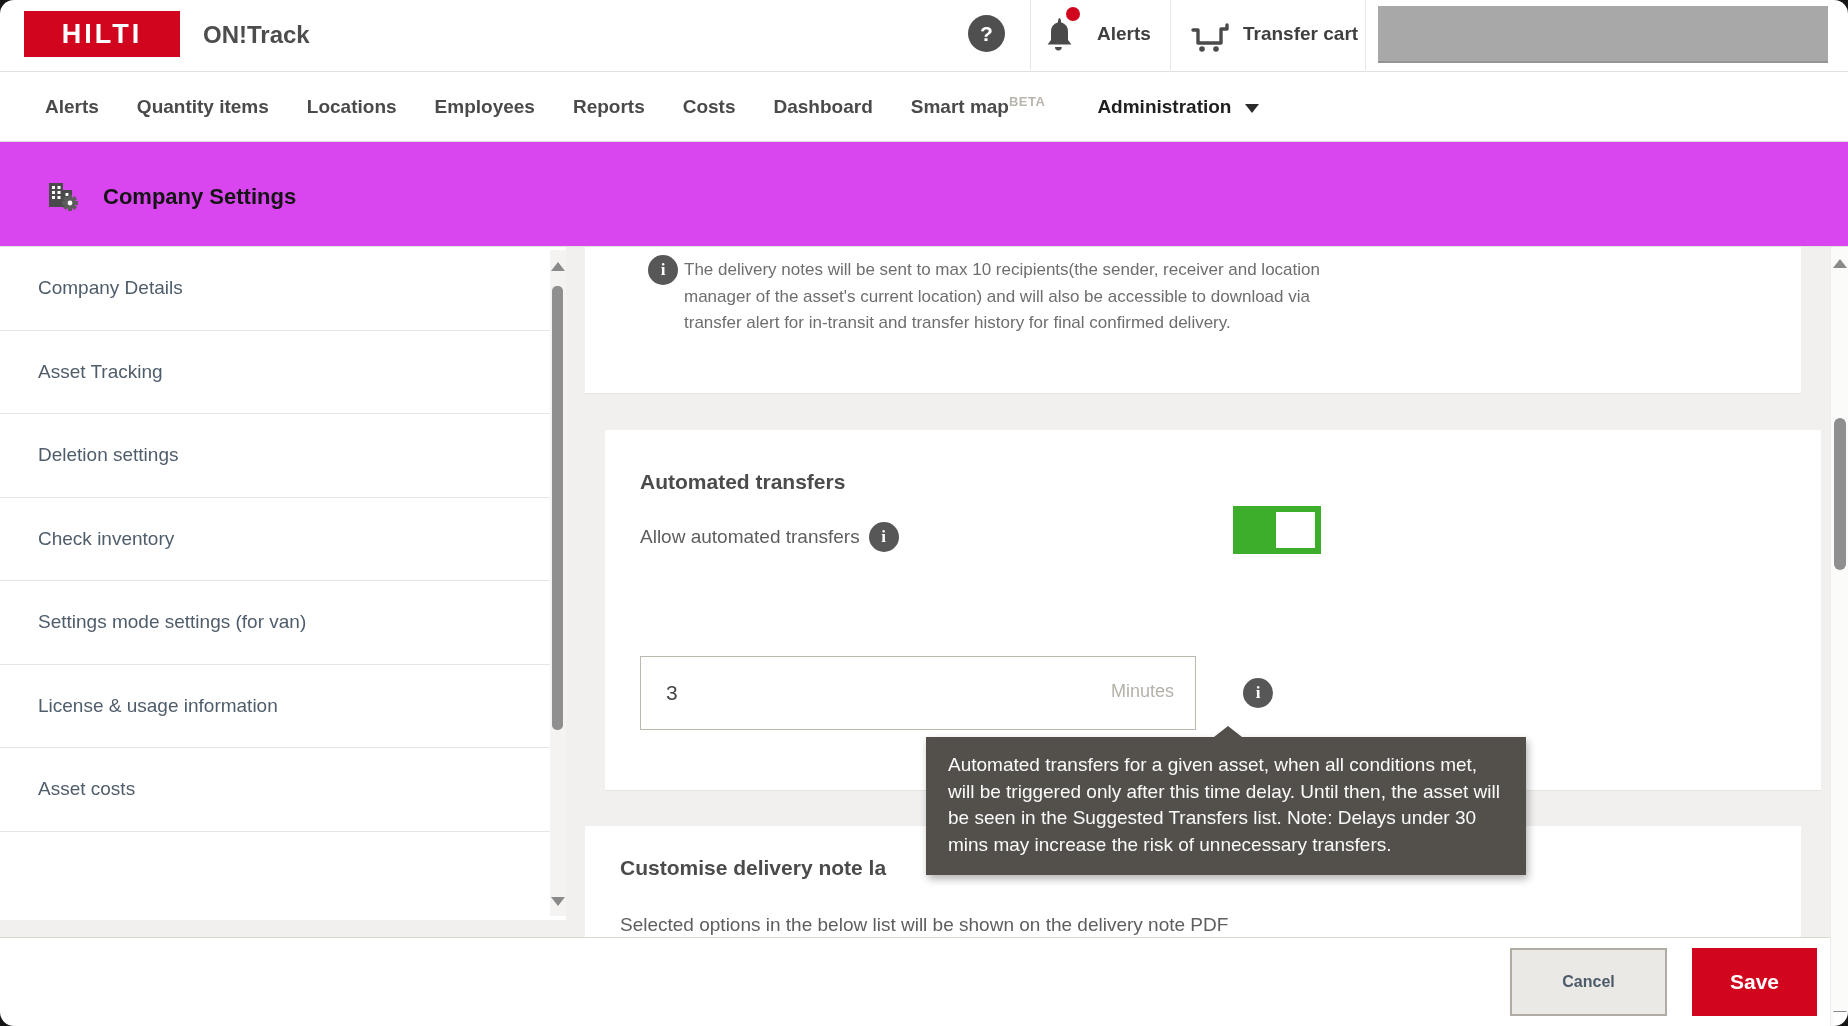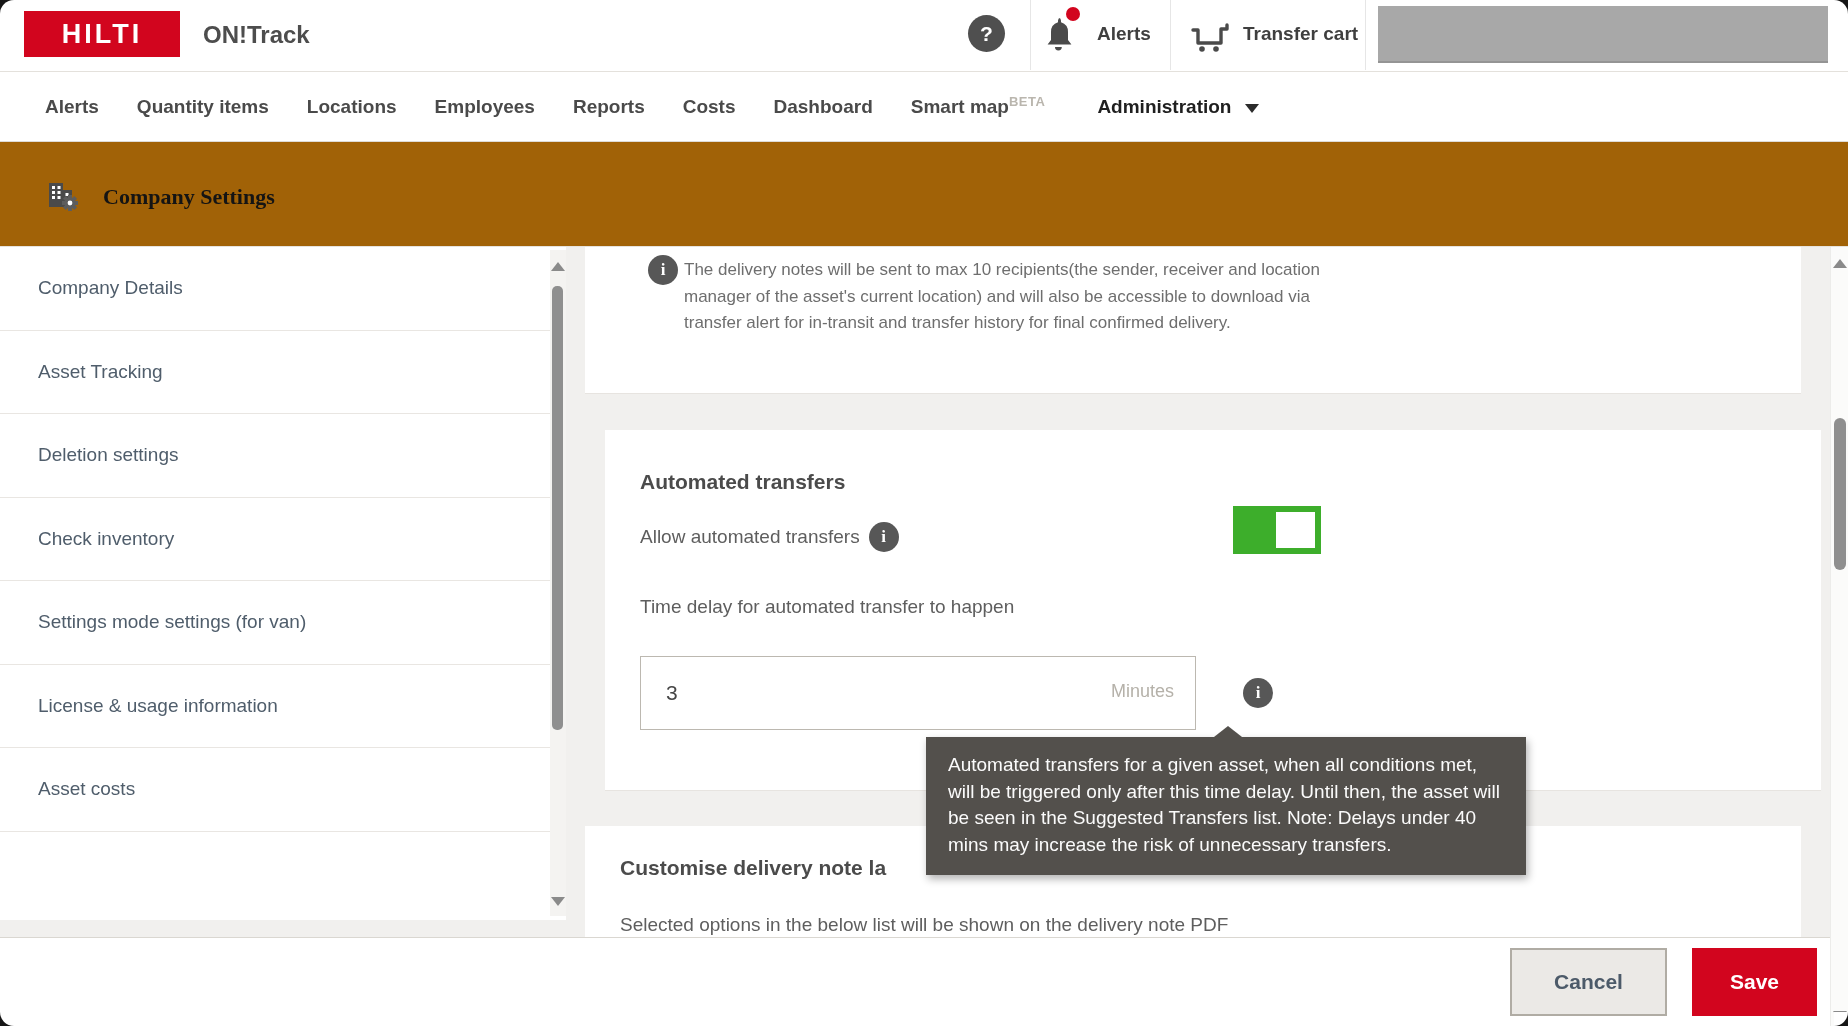--- a/index.html
+++ b/index.html
@@ -31,22 +31,22 @@
   #nav { position:absolute; left:0; top:72px; width:1848px; height:70px; background:#fff;
          border-bottom:1px solid #dedbd6; display:flex; align-items:center; padding-left:45px;
          gap:38px; z-index:19; }
   .nav-item { font-size:19px; font-weight:700; color:#4a4a4a; cursor:pointer; white-space:nowrap; }
   .nav-item.active { color:#1f1f1f; margin-left:14px; }
   .beta { font-size:13px; color:#bab6ae; font-weight:700; vertical-align:super; letter-spacing:.5px; }
   .chevron { display:inline-block; width:0; height:0; border-left:7px solid transparent;
              border-right:7px solid transparent; border-top:9px solid #2b2b2b; margin-left:14px; }
 
   
-  #titleband { position:absolute; left:0; top:142px; width:1848px; height:105px; background:#a16207;
-               border-bottom:1px solid #e6e3de; z-index:5;font-family:Liberation Serif, serif; }
+  #titleband { position:absolute; left:0; top:142px; width:1848px; height:105px; background:#d946ef;
+               border-bottom:1px solid #e6e3de; z-index:5; }
   #title-icon { position:absolute; left:45px; top:36px; }
   #page-title { position:absolute; left:103px; top:42px; font-size:22px; font-weight:700; color:#141414; }
 
   
   #content-bg { position:absolute; left:0; top:247px; width:1848px; height:779px; background:#f1f0ee; }
 
   
   #sidebar { position:absolute; left:0; top:247px; width:566px; height:673px; background:#fff; }
   .side-item { height:83.5px; border-bottom:1px solid #e9e6e2; display:flex; align-items:center;
                padding-left:38px; font-size:19px; color:#4f5d6b; cursor:pointer; background:#fff; }
@@ -94,21 +94,21 @@
                    border-left:14px solid transparent; border-right:14px solid transparent;
                    border-bottom:11px solid #53504c; }
 
   #cdn-title { position:absolute; left:35px; top:30px; font-size:21px; font-weight:700; color:#4b4b4b; }
   #cdn-sub { position:absolute; left:35px; top:88px; font-size:19px; color:#5e5e5e; }
 
   
   #footer { position:absolute; left:0; top:937px; width:1848px; height:89px; background:#fff;
             border-top:1px solid #dad7d1; z-index:30; }
   #cancel-btn { position:absolute; left:1510px; top:10px; width:157px; height:68px; background:#ebe9e6;
-                border:2px solid #b0aca4; color:#4c5a69; font-size:21px; font-weight:700;
+                border:2px solid #b0aca4; color:#4c5a69; font-size:16px; font-weight:700;
                 font-family:"Liberation Sans", sans-serif; cursor:pointer; }
   #save-btn { position:absolute; left:1692px; top:10px; width:125px; height:68px; background:#d2051e;
               border:none; color:#fff; font-size:21px; font-weight:700;
               font-family:"Liberation Sans", sans-serif; cursor:pointer; }
 
   
   #main-scroll { position:absolute; left:1830px; top:247px; width:18px; height:779px; background:#fbfbfa;
                  border-left:1px solid #ececea; z-index:31; }
   #main-thumb { position:absolute; left:3px; top:171px; width:12px; height:152px; background:#8f8f8f;
                 border-radius:6px; }
@@ -223,36 +223,35 @@
 
 <div id="card2" class="card">
   <div id="at-title">Automated transfers</div>
   <div id="allow-row">
     <span id="allow-label">Allow automated transfers</span>
     <span class="info-circle">i</span>
   </div>
   <div id="toggle" class="on">
     <div class="knob"></div>
   </div>
-  <div id="delay-label">Time delay for automated transfer to happen</div>
   <div id="input-wrap">
     <input id="delay-input" readonly="" value="3" style="">
     <span id="delay-unit">Minutes</span>
   </div>
   <div id="info2" class="info-circle">i</div>
 </div>
 
 <div id="card3" class="card">
   <div id="cdn-title">Customise delivery note la</div>
   <div id="cdn-sub">Selected options in the below list will be shown on the delivery note PDF</div>
 </div>
 
 <div id="tooltip">
   <div id="tooltip-caret"></div>
-  <span>Automated transfers for a given asset, when all conditions met, will be triggered only after this time delay. Until then, the asset will be seen in the Suggested Transfers list. Note: Delays under 40 mins may increase the risk of unnecessary transfers.</span>
+  <span>Automated transfers for a given asset, when all conditions met, will be triggered only after this time delay. Until then, the asset will be seen in the Suggested Transfers list. Note: Delays under 30 mins may increase the risk of unnecessary transfers.</span>
 </div>
 
 <div id="footer">
   <button id="cancel-btn">Cancel</button>
   <button id="save-btn">Save</button>
 </div>
 
 <div id="main-scroll">
   <div id="main-up" class="tri-up"></div>
   <div id="main-thumb"></div>

